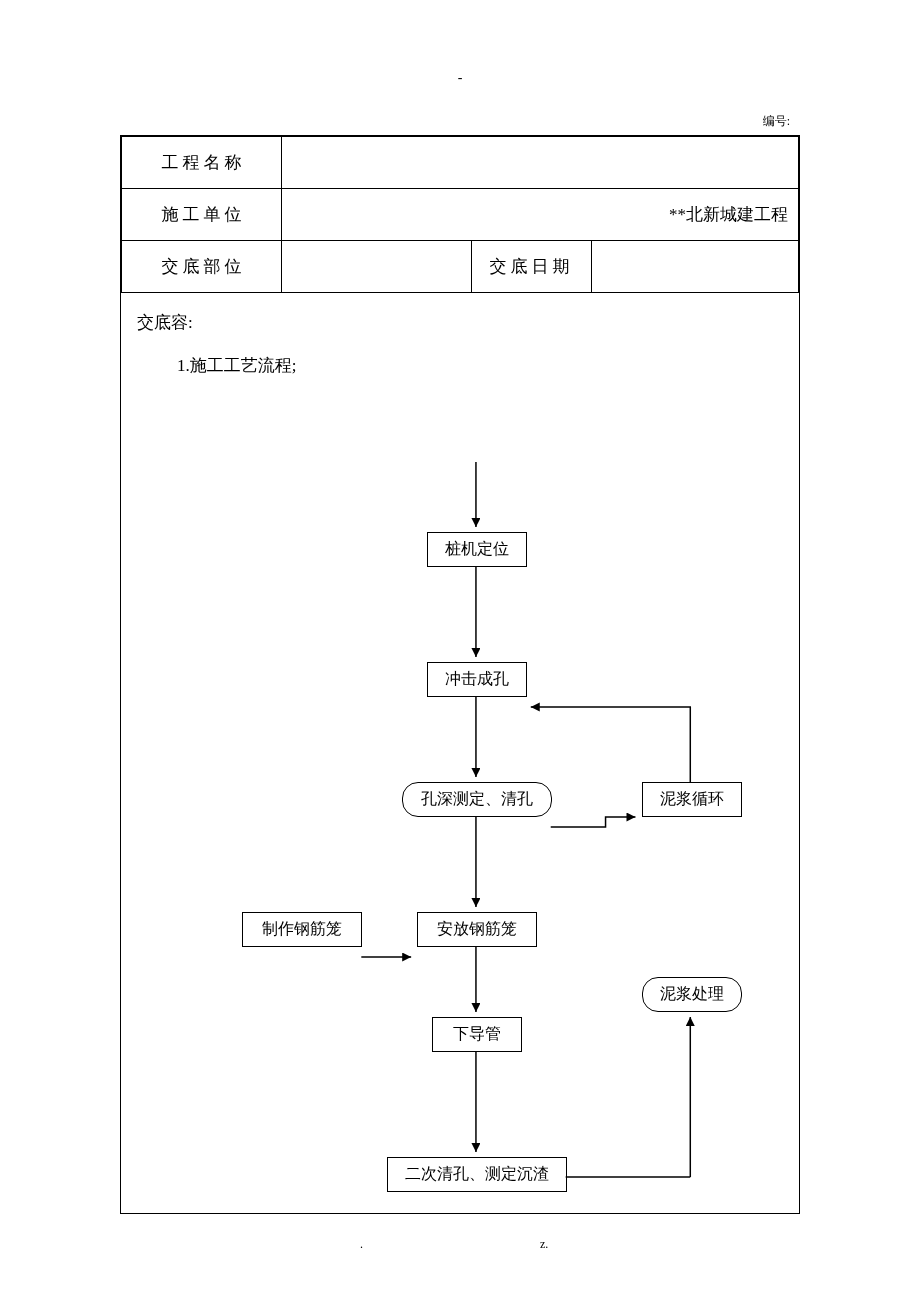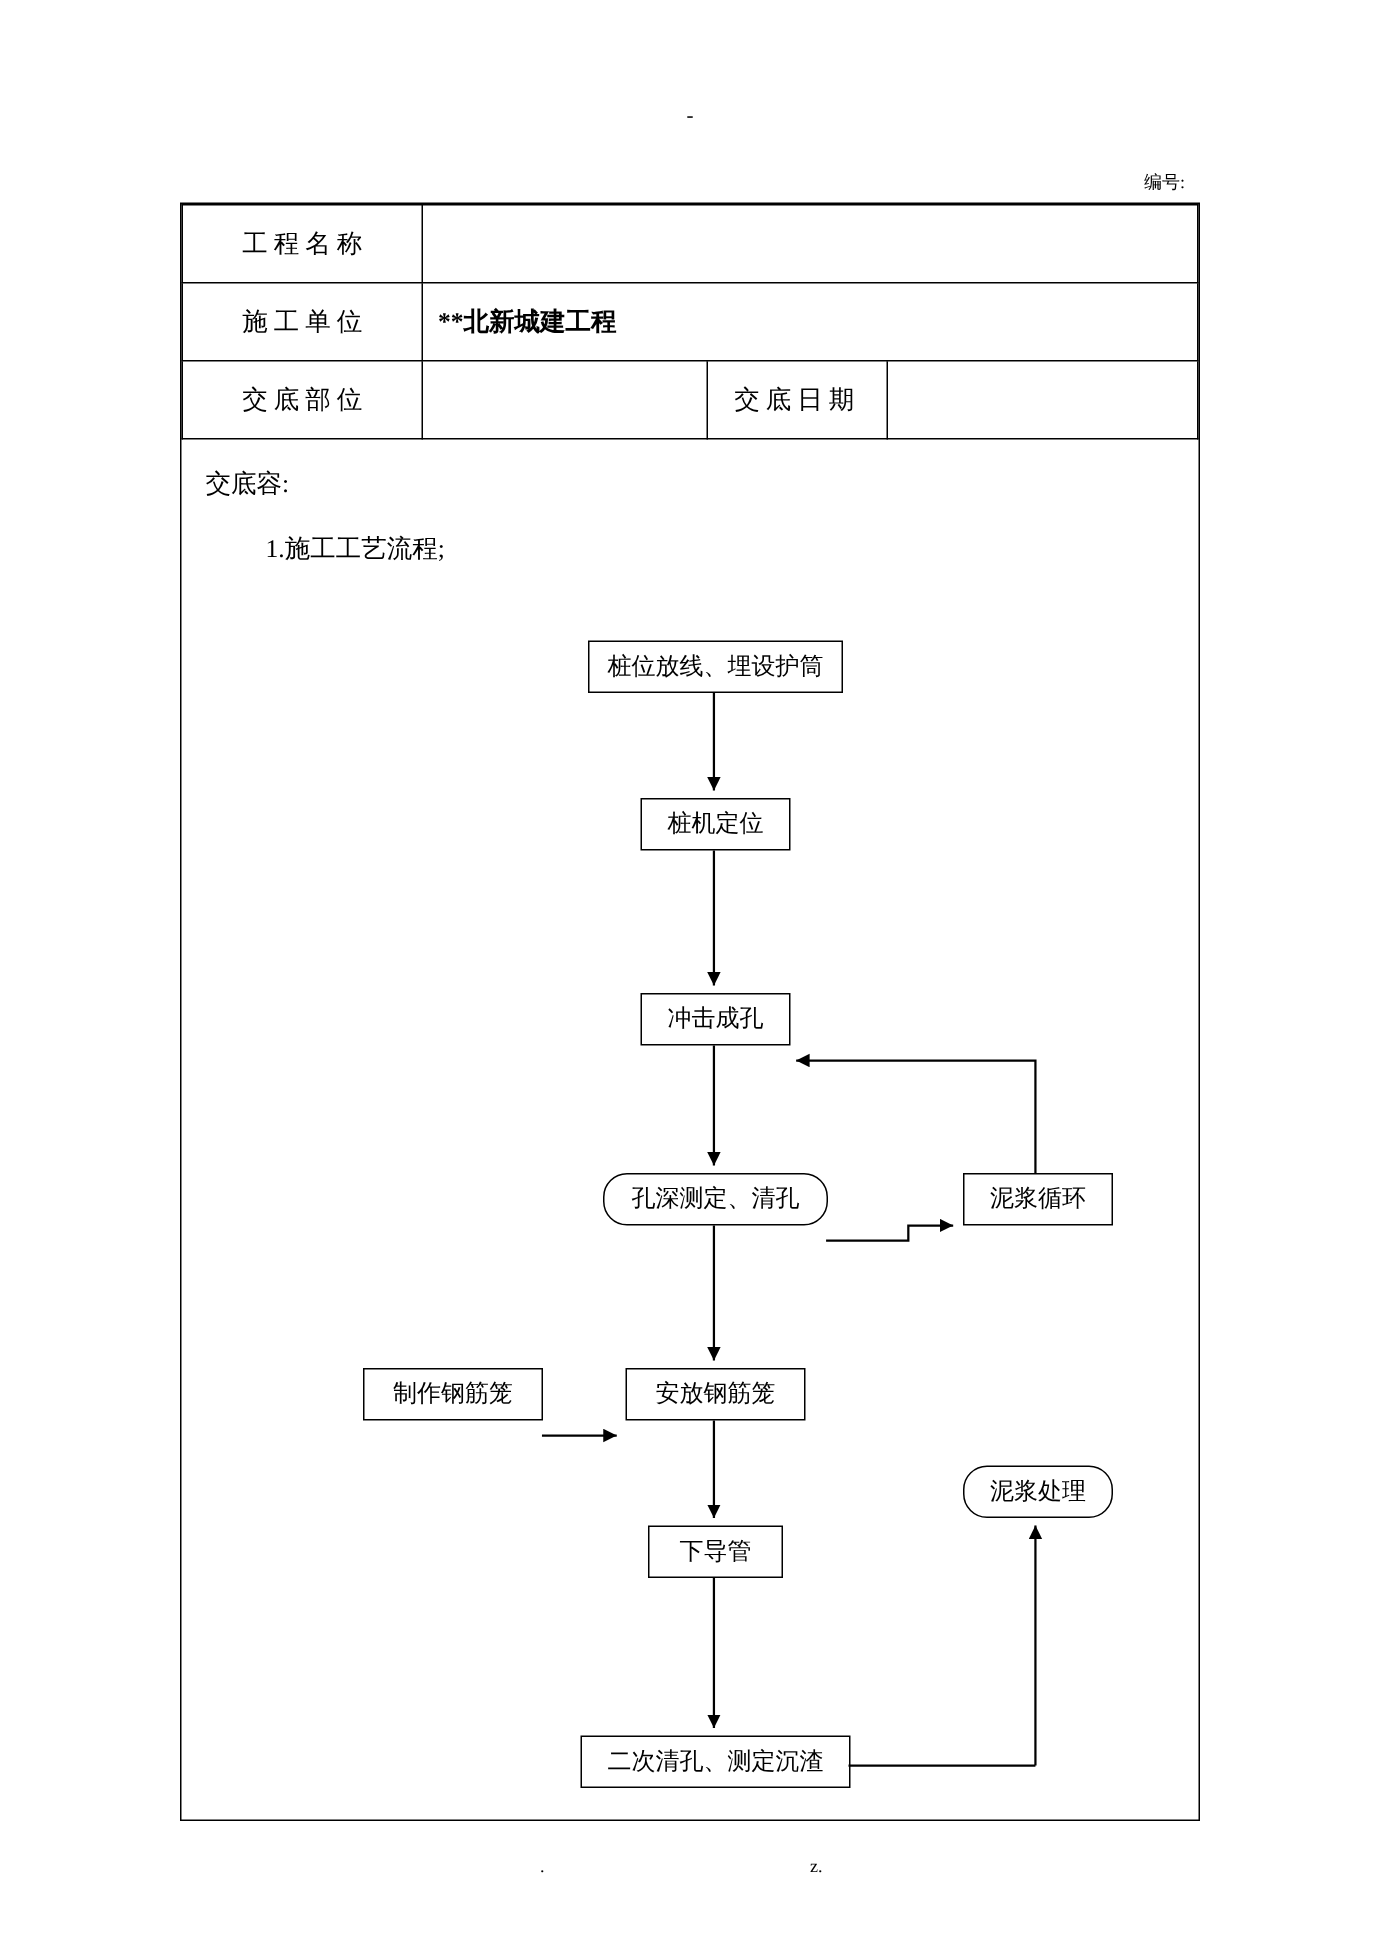--- a/index.html
+++ b/index.html
@@ -47,21 +47,21 @@
     padding: 14px 10px;
     font-size: 17px;
     vertical-align: middle;
   }
   table.header-table td.label {
     width: 160px;
     text-align: center;
     padding-left: 14px;
     letter-spacing: 4px;
   }
-  table.header-table td.center { text-align: left; font-weight: bold; }
+  table.header-table td.center { text-align: right; font-weight: normal; }
   table.header-table td.date-label { text-align: center; letter-spacing: 4px; }
   .content-area {
     padding: 18px 16px 10px 16px;
     font-size: 17px;
     position: relative;
     height: 920px;
   }
   .content-title { margin-bottom: 20px; }
   .content-sub { padding-left: 40px; margin-bottom: 10px; }
   .flow-canvas {
@@ -125,21 +125,20 @@
       </tr>
     </tbody>
       </table>
 
     <div class="content-area">
       <div class="content-title">交底容:</div>
       <div class="content-sub">1.施工工艺流程;</div>
 
       <div class="flow-canvas">
 
-        <div class="node" style="left:255px; top:40px; width:170px;">桩位放线、埋设护筒</div>
         <div class="node" style="left:290px; top:145px; width:100px;">桩机定位</div>
         <div class="node" style="left:290px; top:275px; width:100px;">冲击成孔</div>
         <div class="node" style="left:265px; top:395px; width:150px;border-radius:16px;">孔深测定、清孔</div>
         <div class="node" style="left:280px; top:525px; width:120px;">安放钢筋笼</div>
         <div class="node" style="left:295px; top:630px; width:90px;">下导管</div>
         <div class="node" style="left:250px; top:770px; width:180px;">二次清孔、测定沉渣</div>
 
         <div class="node" style="left:105px; top:525px; width:120px;">制作钢筋笼</div>
         <div class="node" style="left:505px; top:395px; width:100px;">泥浆循环</div>
         <div class="node" style="left:505px; top:590px; width:100px;border-radius:16px;">泥浆处理</div>

